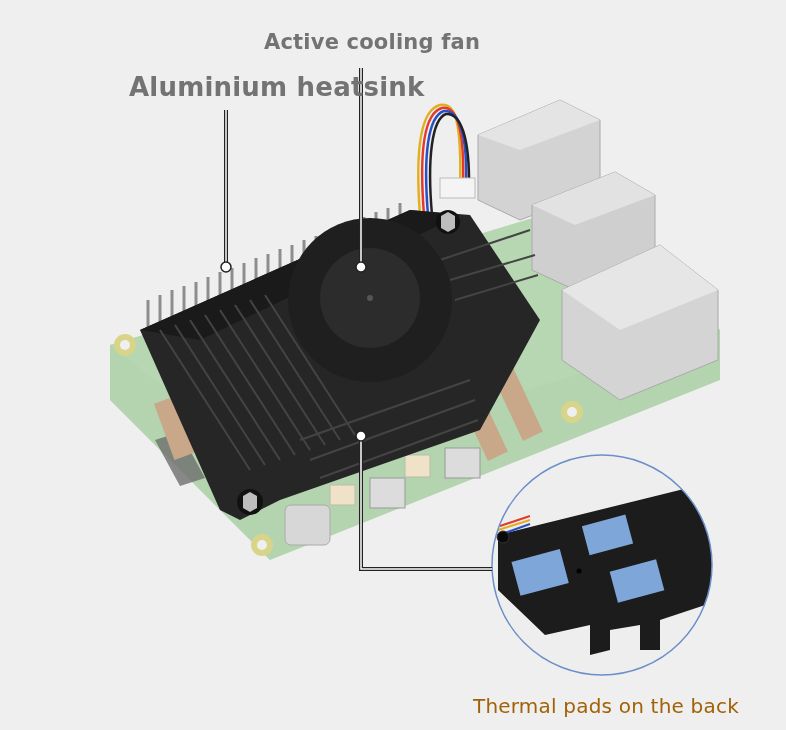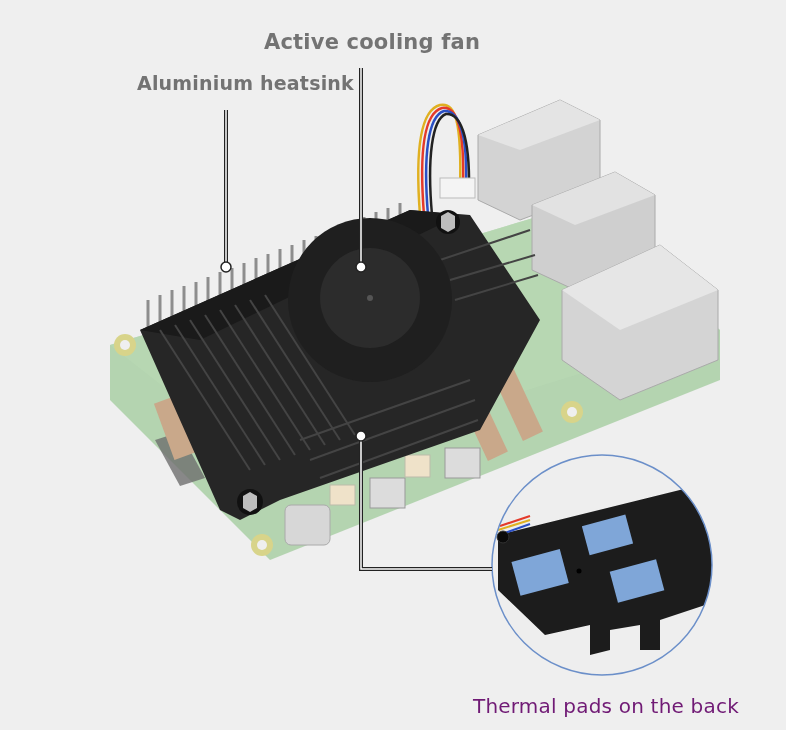--- a/index.html
+++ b/index.html
@@ -1,21 +1,21 @@
 <!DOCTYPE html>
 <html><head>
 <meta charset="utf-8">
 <style>
   html, body { margin:0; padding:0; }
   body { width:786px; height:730px; background:#efefef; position:relative; overflow:hidden;
          font-family:"DejaVu Sans","Liberation Sans",sans-serif; }
   .label { position:absolute; color:#737373; font-weight:bold; white-space:nowrap; letter-spacing:0.2px; }
   .label.fan { left:264px; top:30px; font-size:21px; }
-  .label.sink { left:137px; top:72px; font-size:19px; }
-  .label.pads { left:473px; top:694px; font-size:20px; font-weight:normal; color:#701a75; }
+  .label.sink { left:129px; top:72px; font-size:26px; }
+  .label.pads { left:473px; top:694px; font-size:20px; font-weight:normal; color:#a16207; }
   svg.scene { position:absolute; left:0; top:0; }
 </style>
 </head>
 <body>
 
 <svg class="scene" width="786" height="730" viewBox="0 0 786 730">
 
   <g>
     <polygon points="110,345 560,210 720,330 720,380 270,560 110,400" fill="#a9cfa5" opacity="0.85"></polygon>
     <polygon points="110,345 560,210 720,330 270,470" fill="#b8d9b3" opacity="0.7"></polygon>

